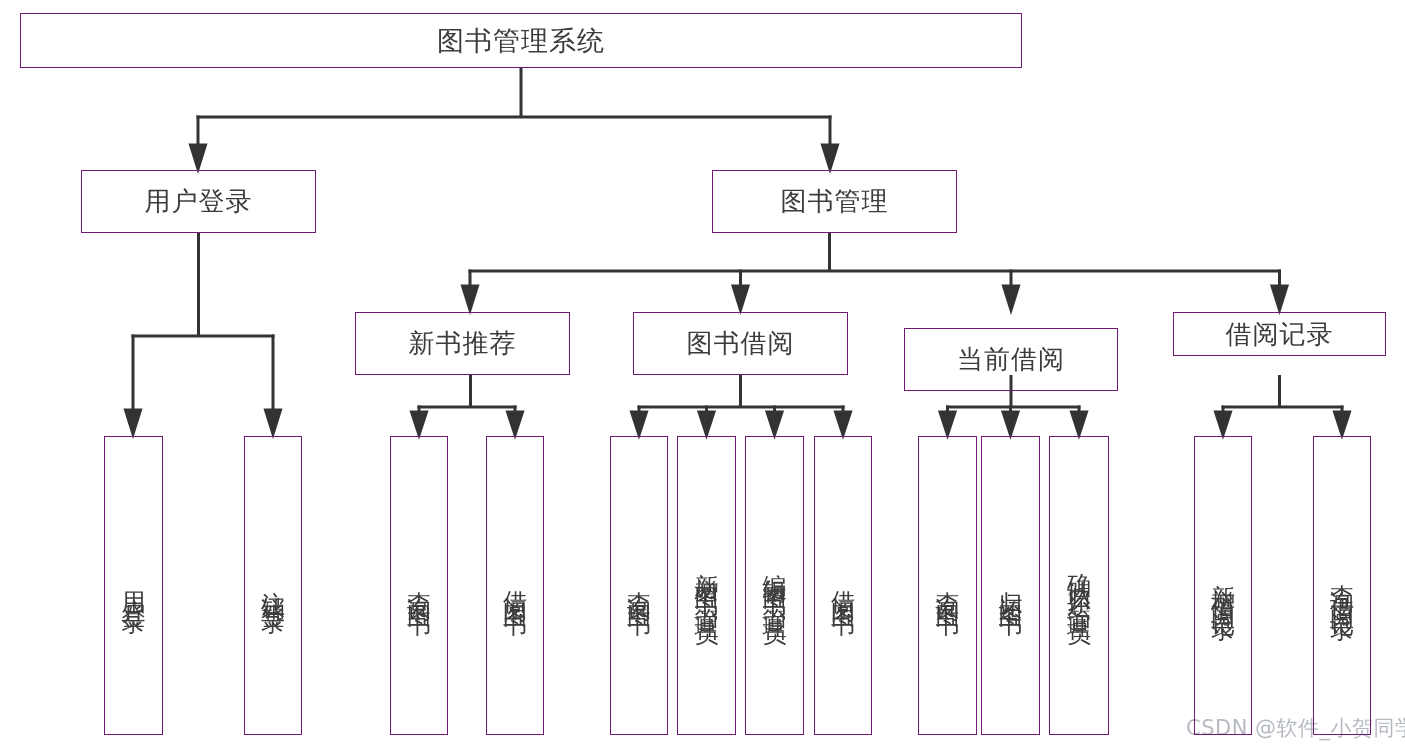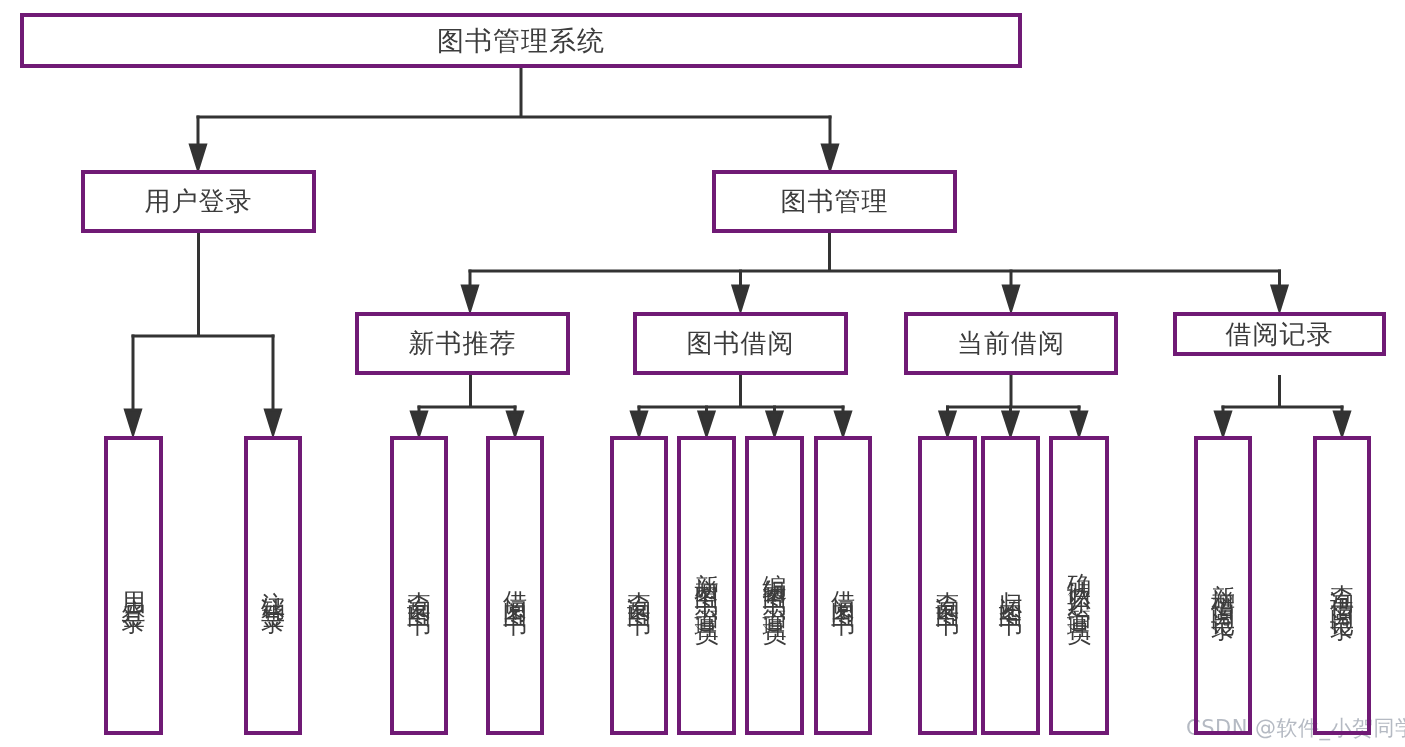--- a/index.html
+++ b/index.html
@@ -17,21 +17,21 @@
   }
   .connectors {
     position: absolute;
     left: 0;
     top: 0;
     z-index: 2;
   }
   .node {
     position: absolute;
     box-sizing: border-box;
-    border: 4px solid #701a75;
+    border: 1px solid #701a75;
     background: transparent;
     display: flex;
     align-items: center;
     justify-content: center;
     color: #3c3c3c;
     z-index: 3;
   }
   .hnode {
     font-size: 26px;
     letter-spacing: 1px;
@@ -136,21 +136,21 @@
     </g>
   </svg>
 
   <div class="node root hnode" style="left:20px; top:13px; width:1002px; height:55px">图书管理系统</div>
 
   <div class="node hnode" style="left:81px; top:170px; width:235px; height:63px">用户登录</div>
   <div class="node hnode" style="left:712px; top:170px; width:245px; height:63px">图书管理</div>
 
   <div class="node hnode" style="left:355px; top:312px; width:215px; height:63px">新书推荐</div>
   <div class="node hnode" style="left:633px; top:312px; width:215px; height:63px">图书借阅</div>
-  <div class="node hnode" style="left:904px; top:312px; width:214px; height:63px">当前借阅</div>
+  <div class="node hnode" style="left:904px; top:328px; width:214px; height:63px">当前借阅</div>
   <div class="node hnode" style="left:1173px; top:312px; width:213px; height:44px">借阅记录</div>
 
   <div id="leaves">
       <div class="node leaf" style="left: 104px; top: 436px; width: 59px; height: 299px;">用户登录</div>
       <div class="node leaf" style="left: 244px; top: 436px; width: 58px; height: 299px;">注销登录</div>
       <div class="node leaf" style="left: 390px; top: 436px; width: 58px; height: 299px;">查询图书</div>
       <div class="node leaf" style="left: 486px; top: 436px; width: 58px; height: 299px;">借阅图书</div>
       <div class="node leaf" style="left: 610px; top: 436px; width: 58px; height: 299px;">查询图书</div>
       <div class="node leaf" style="left: 677px; top: 436px; width: 59px; height: 299px;">新增图书（管理员）</div>
       <div class="node leaf" style="left: 745px; top: 436px; width: 59px; height: 299px;">编辑图书（管理员）</div>

